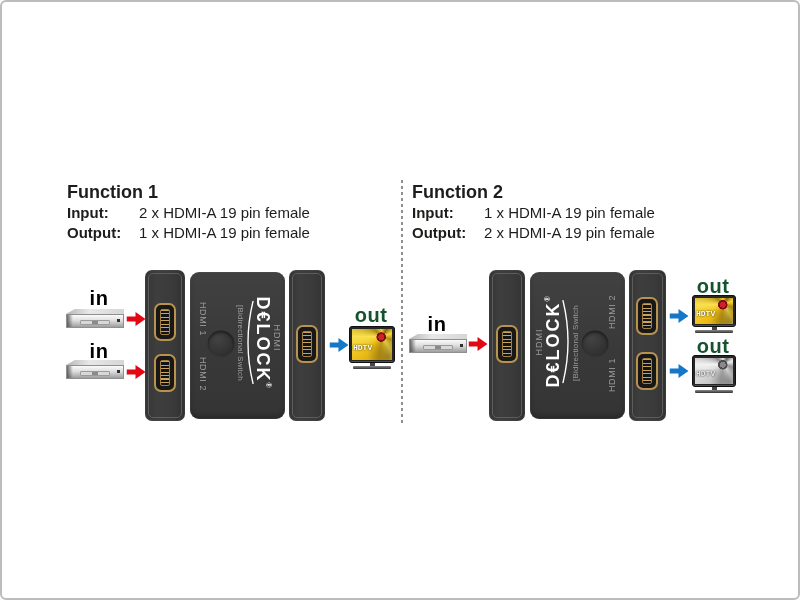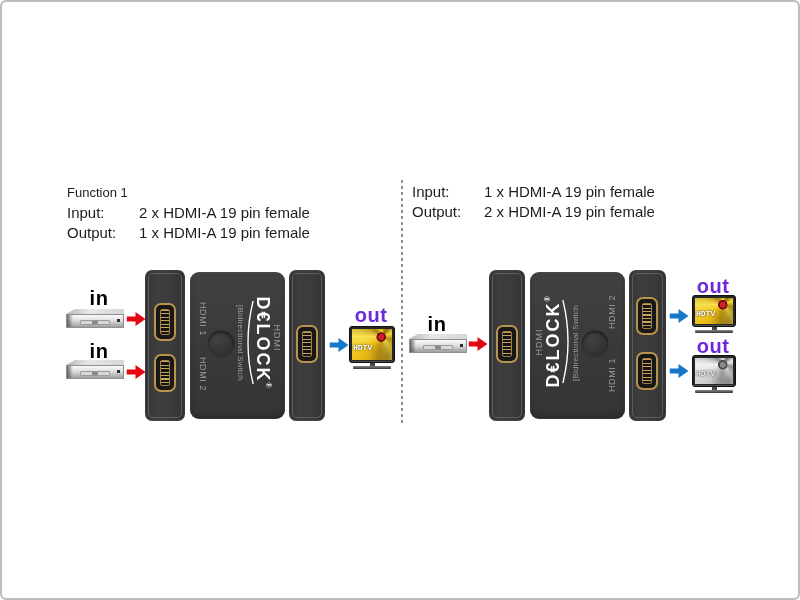--- a/index.html
+++ b/index.html
@@ -3,23 +3,23 @@
 <meta charset="utf-8">
 <style>
   html,body{margin:0;padding:0;background:#fff;}
   .canvas{
     position:relative;width:800px;height:600px;box-sizing:border-box;
     background:#ffffff;border:2px solid #bcbcbc;border-radius:6px;overflow:hidden;
     font-family:"Liberation Sans",sans-serif;color:#1d1d1b;
   }
   
   .fn-block{position:absolute;width:330px;}
-  .fn-title{font-size:13px;font-weight:normal;line-height:21px;}
+  .fn-title{font-size:18px;font-weight:bold;line-height:21px;}
   .fn-row{display:grid;grid-template-columns:72px 1fr;font-size:15px;line-height:20px;}
-  .fn-row .lbl{font-weight:normal;}
+  .fn-row .lbl{font-weight:bold;}
   
   .pin{position:absolute;transform:translate(-50%,-50%);white-space:nowrap;}
   .pin.cw{transform:translate(-50%,-50%) rotate(90deg);}
   .pin.ccw{transform:translate(-50%,-50%) rotate(-90deg);}
   
   .divider{position:absolute;width:2px;background:repeating-linear-gradient(180deg,#8f8f8f 0 3px,transparent 3px 6px);}
   
   .player{position:absolute;width:58px;}
   .player-top{height:5px;background:linear-gradient(90deg,#b5b5b5,#e8e8e8 40%,#d6d6d6);clip-path:polygon(9px 0,100% 0,100% 100%,0 100%);}
   .player-front{position:relative;height:14px;background:linear-gradient(#fbfbfb,#dedede 45%,#9e9e9e);border:1px solid #8f8f8f;box-sizing:border-box;}
@@ -27,21 +27,21 @@
   .player-slot{position:absolute;left:24%;right:24%;top:40%;height:3px;border:1px solid #9a9a9a;border-radius:1px;background:#d8d8d8;}
   .player-slot::after{content:"";position:absolute;left:40%;top:0;width:20%;height:100%;background:#8a8a8a;}
   .player-led{position:absolute;right:3px;top:35%;width:3px;height:3px;background:#2e2e2e;}
   
   .arrow svg{display:block;}
   .arrow-red path{fill:#e30613;}
   .arrow-blue path{fill:#1577c8;}
   
   .io-label{font-size:20px;font-weight:bold;letter-spacing:.5px;}
   .io-red{color:#000000;}
-  .io-blue{color:#6d28d9;}
+  .io-blue{color:#14532d;}
   
   .panel{position:absolute;background:linear-gradient(90deg,#353535,#3e3e3e 30%,#3a3a3a 70%,#313131);border-radius:7px;box-shadow:inset 0 0 0 1px rgba(255,255,255,.04);}
   .panel::before{content:"";position:absolute;inset:3px;border:1px solid #5c5c5c;border-radius:5px;pointer-events:none;}
   .sbody{position:absolute;background:linear-gradient(180deg,#414141,#393939 55%,#343434);border-radius:9px;box-shadow:inset 0 0 0 1px rgba(255,255,255,.05),inset 0 -3px 5px rgba(0,0,0,.25);}
   .hport{width:22px;height:38px;background:#181818;border:2px solid #b9924e;border-radius:7px;display:flex;align-items:center;justify-content:center;box-sizing:border-box;}
   .hport-inner{width:8px;height:24px;border:1px solid #a57f3d;border-radius:2px;background:repeating-linear-gradient(180deg,#c9a45c 0 1px,#141414 1px 3.5px);}
   .knob{width:27px;height:27px;border-radius:50%;background:radial-gradient(circle at 38% 32%,#434343,#2d2d2d 78%);box-shadow:inset 0 2px 3px rgba(0,0,0,.5),inset 0 -1px 1px rgba(255,255,255,.06);}
   .mini-label{font-size:9px;color:#9c9c9c;letter-spacing:.6px;}
   .iface-label{font-size:9px;color:#9c9c9c;letter-spacing:1px;}
   .subtitle{font-size:8px;color:#9a9a9a;letter-spacing:.2px;}
@@ -77,20 +77,21 @@
       <span class="lbl">Input:</span>
       <span class="val">2 x HDMI-A 19 pin female</span>
     </div>
     <div class="fn-row">
       <span class="lbl">Output:</span>
       <span class="val">1 x HDMI-A 19 pin female</span>
     </div>
   </div>
 
   <div class="fn-block" style="left:410px;top:180px">
+    <div class="fn-title">Function 2</div>
     <div class="fn-row">
       <span class="lbl">Input:</span>
       <span class="val">1 x HDMI-A 19 pin female</span>
     </div>
     <div class="fn-row">
       <span class="lbl">Output:</span>
       <span class="val">2 x HDMI-A 19 pin female</span>
     </div>
   </div>
 

